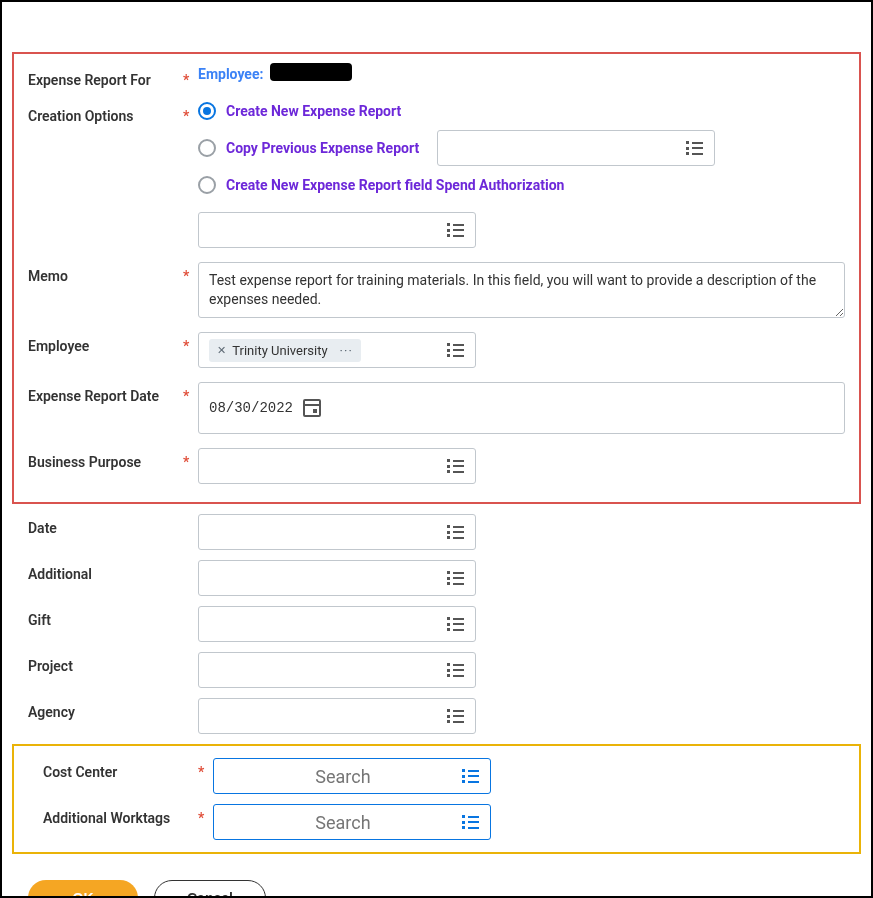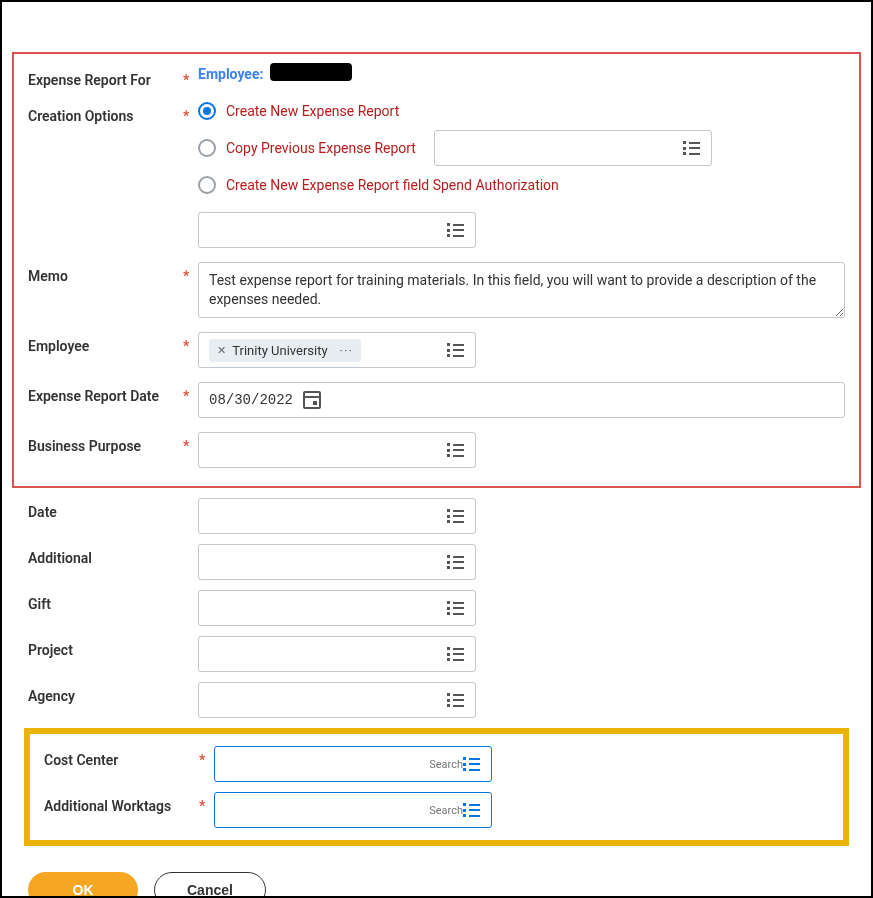--- a/index.html
+++ b/index.html
@@ -84,43 +84,43 @@
     .radio-outer.selected {
       border-color: #0875e1;
     }
     .radio-inner {
       width: 8px;
       height: 8px;
       border-radius: 50%;
       background: #0875e1;
     }
     .radio-label {
-      color: #b91c1c;
-      font-weight: 400;
+      color: #6d28d9;
+      font-weight: 700;
     }
     .picker {
       display: inline-flex;
       align-items: center;
       justify-content: flex-end;
       border: 1px solid #c1c7cd;
       border-radius: 3px;
       height: 36px;
       padding: 0 10px;
       background: #fff;
       width: 278px;
       position: relative;
     }
     .picker.blue {
       border: 1.5px solid #0875e1;
     }
     .picker-left {
       flex: 1;
-      text-align: right;
+      text-align: center;
       color: #767676;
-      font-size: 11px;
+      font-size: 18px;
     }
     .list-icon {
       width: 18px;
       height: 18px;
       position: relative;
       display: inline-block;
       flex-shrink: 0;
     }
     .list-icon::before,
     .list-icon::after {
@@ -182,21 +182,21 @@
       resize: both;
       height: 56px;
       color: #333;
       line-height: 1.35;
     }
     .date-box {
       display: inline-flex;
       align-items: center;
       border: 1px solid #c1c7cd;
       border-radius: 3px;
-      height: 36px;
+      height: 52px;
       padding: 0 10px;
       gap: 10px;
       font-family: "Courier New", monospace;
       font-size: 14px;
       color: #333;
     }
     .cal-icon {
       width: 18px;
       height: 18px;
       border: 2px solid #555;
@@ -219,23 +219,23 @@
       width: 4px;
       height: 4px;
       background: #555;
       bottom: 2px;
       right: 2px;
     }
     .middle-section {
       padding: 10px 16px 6px 16px;
     }
     .bottom-highlight {
-      border: 6px solid #eab308;
-      padding: 12px 14px;
-      margin: 0 12px;
+      border: 2px solid #eab308;
+      padding: 12px 29px;
+      margin: 0 0;
     }
     .button-row {
       display: flex;
       gap: 16px;
       padding: 26px 0 0 16px;
     }
     .btn {
       height: 36px;
       border-radius: 20px;
       padding: 0 32px;

